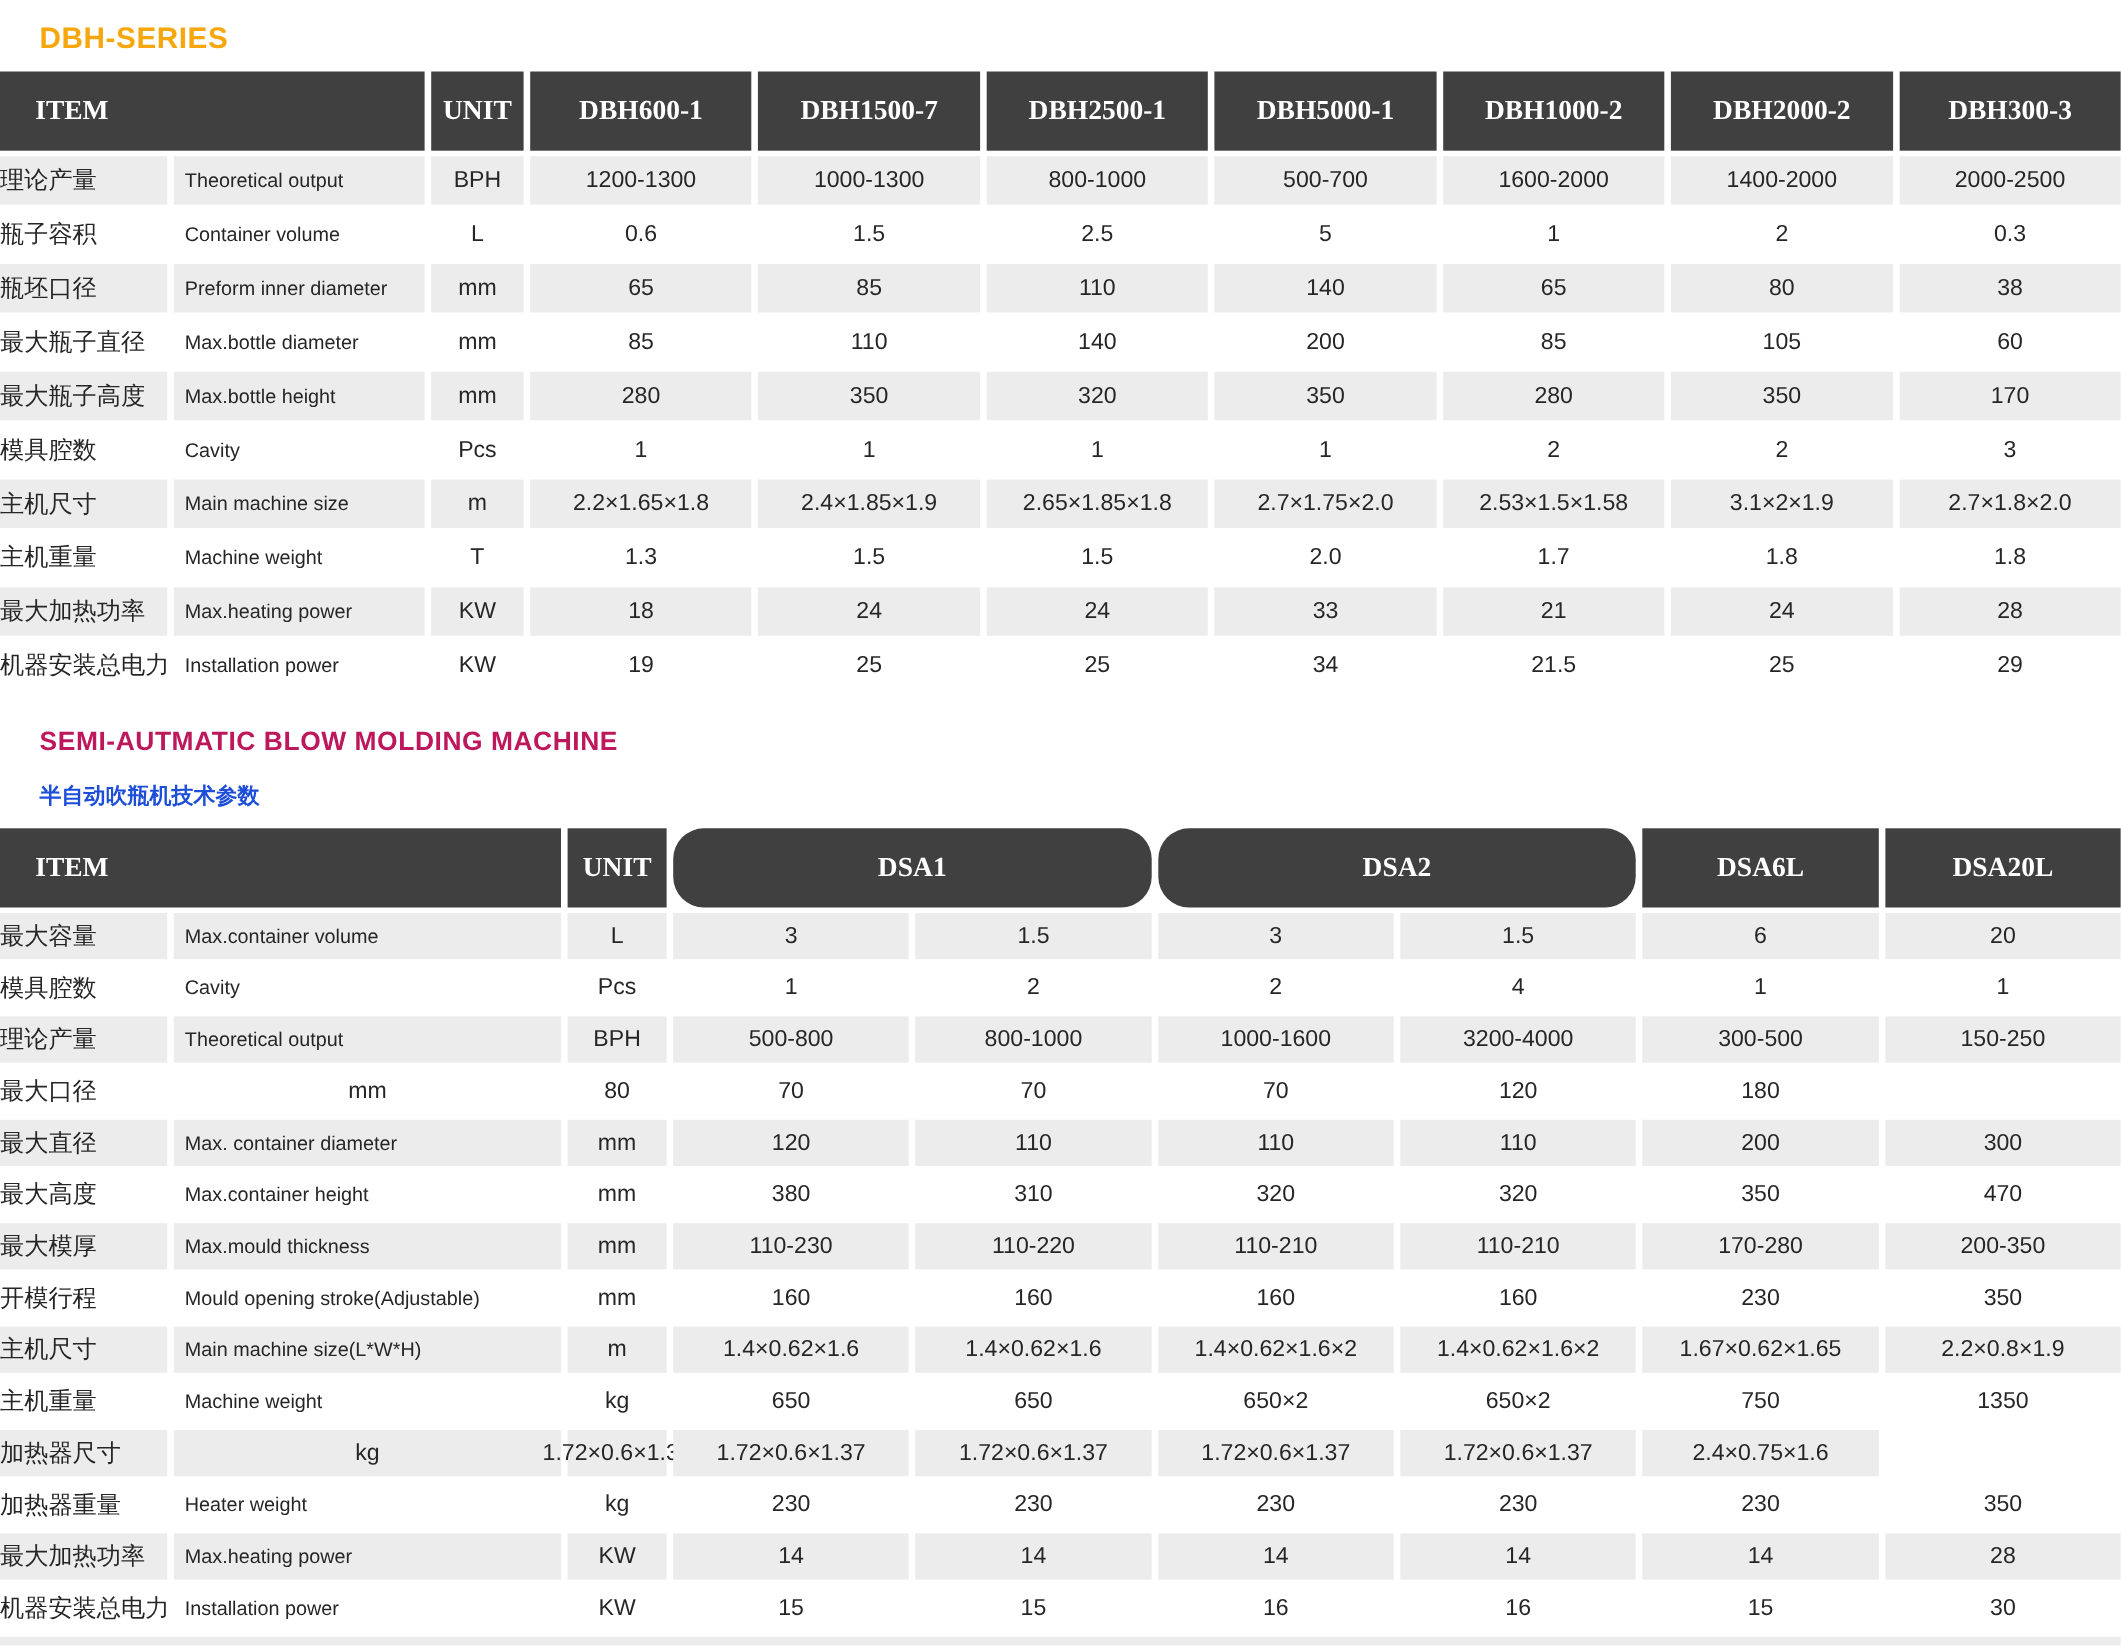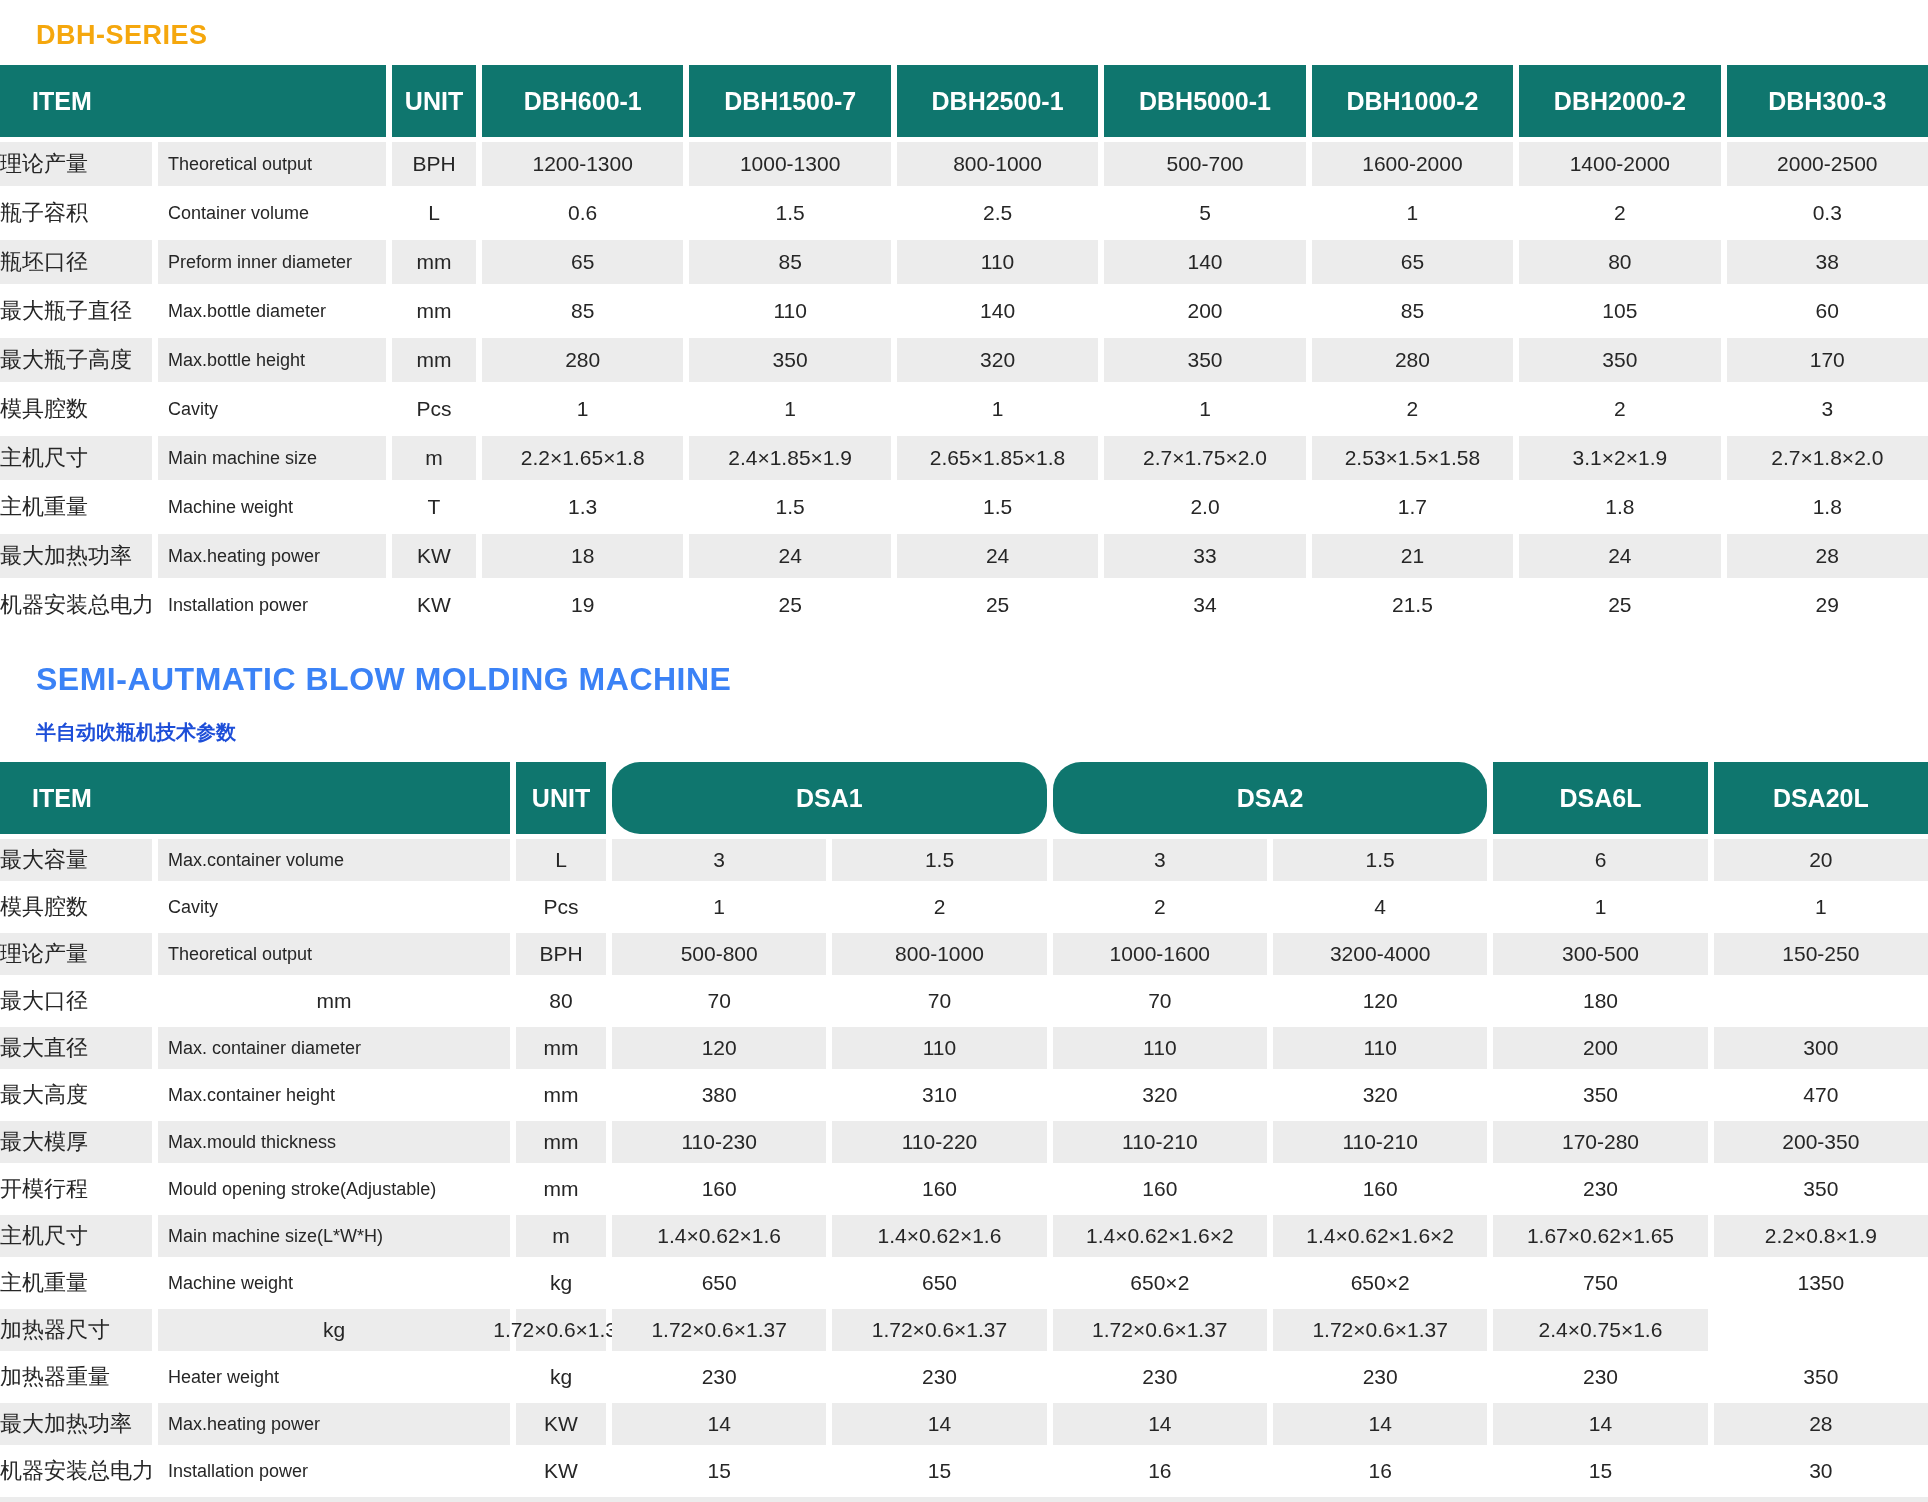--- a/index.html
+++ b/index.html
@@ -14,35 +14,36 @@
 
   .sec-title {
     color: #F5A70D;
     font-weight: bold;
     font-size: 27px;
     letter-spacing: 0.5px;
     margin: 20px 0 14px 36px;
   }
   .sec-title2-wrap { margin: 34px 0 16px 36px; }
   .sec-title2 {
-    color: #3b82f6; font-weight: bold; font-size: 32px; letter-spacing: 0.5px;
+    color: #be185d; font-weight: bold; font-size: 24px; letter-spacing: 0.5px;
   }
   .sec-subtitle2 {
     color: #1d4ed8; font-size: 20px; margin-top: 21px; font-weight: bold;
   }
 
   .thead { display: grid; column-gap: 6px; }
   .t1 .thead { grid-template-columns: 386px 84px repeat(7, 1fr); }
   .t2 .thead { grid-template-columns: 510px 90px repeat(6, 1fr); }
   .th {
-    background: #0f766e; color: #ffffff;
+    background: #404040; color: #ffffff;
     font-weight: bold; font-size: 25px;
     height: 72px;
     display: flex; align-items: center; justify-content: center;
     white-space: nowrap;
+    font-family: Liberation Serif, serif;
   }
   .th.item { justify-content: flex-start; padding-left: 32px; }
   .th.span2 { grid-column: span 2; border-radius: 28px; }
 
   .row { display: grid; column-gap: 6px; margin-top: 5px; }
   .t1 .row { grid-template-columns: 152px 228px 84px repeat(7, 1fr); }
   .t2 .row { grid-template-columns: 152px 352px 90px repeat(6, 1fr); }
   .cell {
     height: 44px;
     display: flex; align-items: center; justify-content: center;

